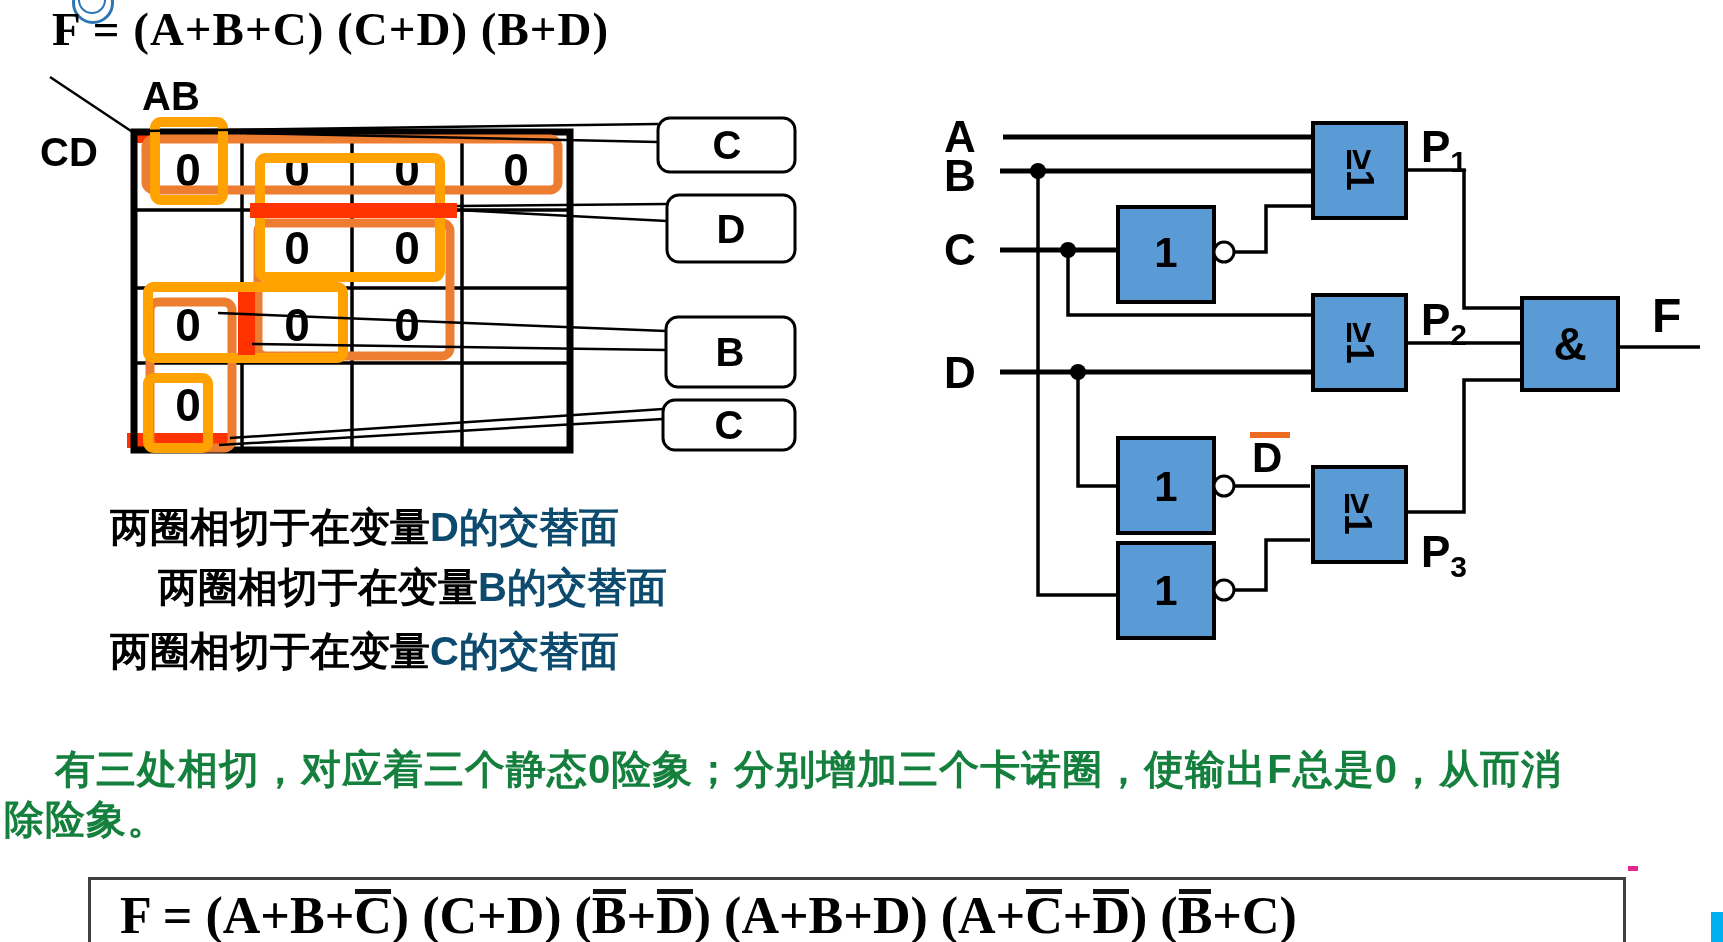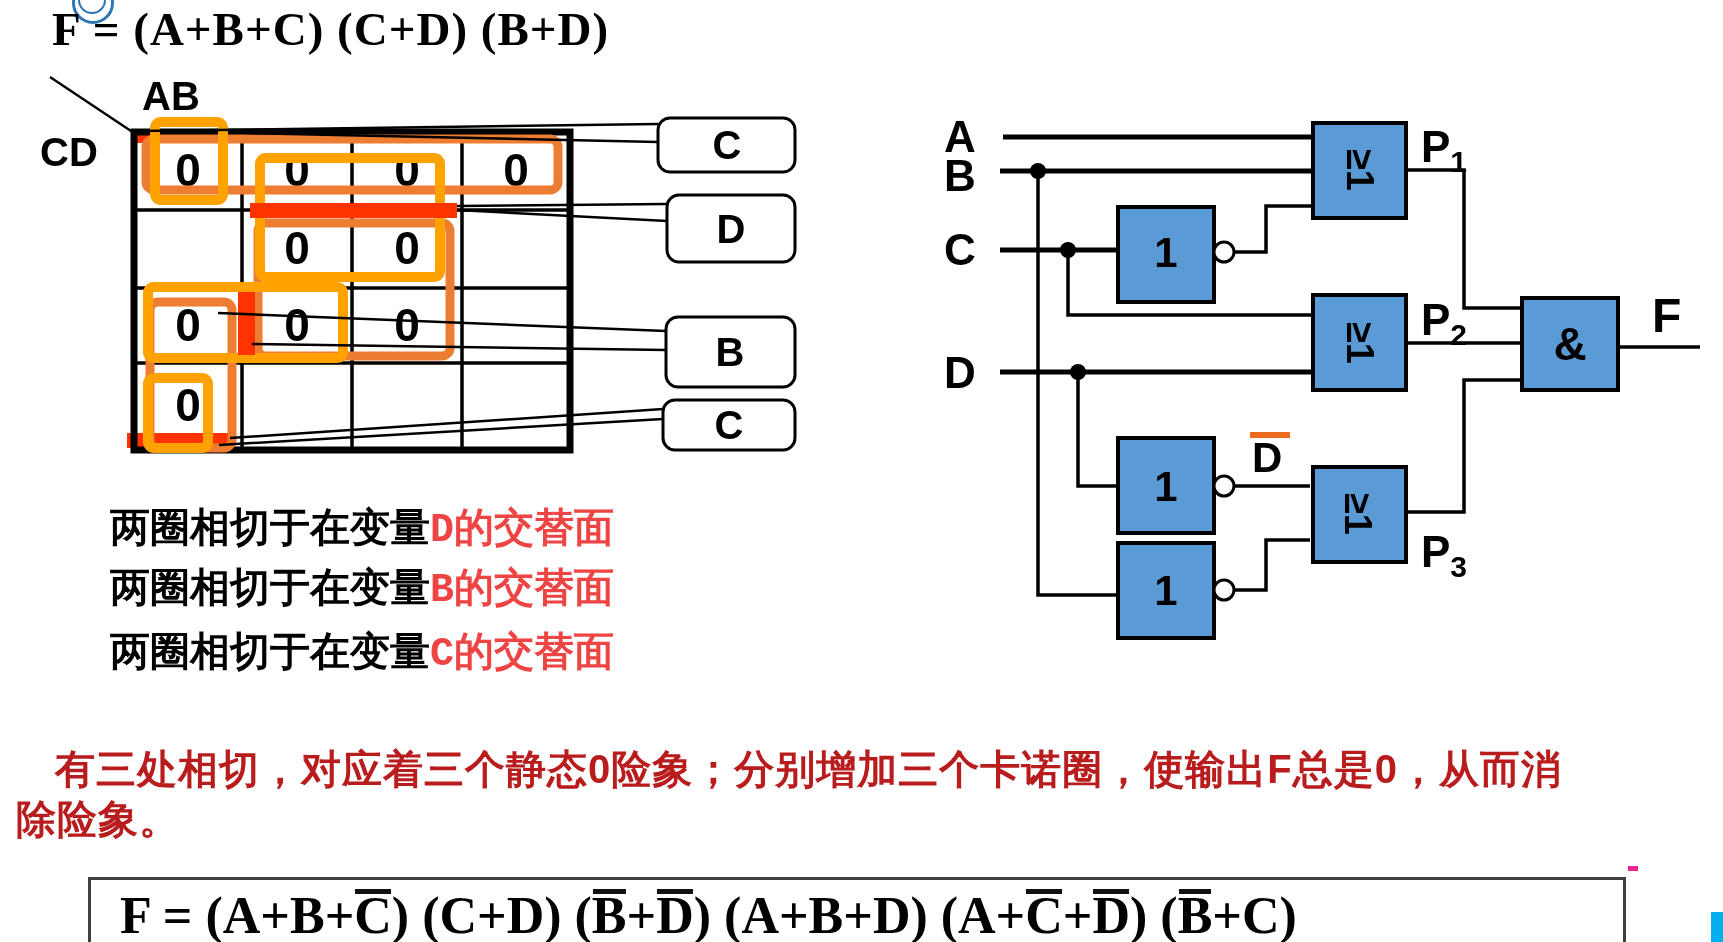--- a/index.html
+++ b/index.html
@@ -7,22 +7,22 @@
          font-family:"Liberation Sans","DejaVu Sans",sans-serif;}
   .abs{position:absolute;}
   .title-formula{left:52px;top:2px;font-family:"Liberation Serif","DejaVu Serif",serif;
                  font-weight:bold;font-size:47px;letter-spacing:1px;color:#000;white-space:nowrap;}
   .title-cn{left:828px;top:6px;font-family:"DejaVu Serif","Liberation Serif",serif;
             font-weight:bold;font-style:italic;font-size:44px;letter-spacing:0.42em;
             color:#000;white-space:nowrap;}
   .logo{left:72px;top:-18px;width:36px;height:36px;border:3px solid #2E75B6;border-radius:50%;}
   .logo-inner{left:78px;top:-14px;width:24px;height:24px;border:2px solid #2E75B6;border-radius:50%;}
   .note-line{left:110px;font-size:40px;font-weight:bold;color:#000;white-space:nowrap;}
-  .note-line .hl{color:#ef4444;font-family:Liberation Mono, monospace;}
-  .para{font-size:40px;font-weight:bold;color:#b91c1c;white-space:nowrap;letter-spacing:1px;}
+  .note-line .hl{color:#0c4a6e;}
+  .para{font-size:40px;font-weight:bold;color:#15803d;white-space:nowrap;letter-spacing:1px;}
   .formula-box{left:88px;top:877px;width:1532px;height:78px;border:3px solid #3F3F3F;background:#fff;}
   .final-formula{left:120px;top:886px;font-family:"Liberation Serif","DejaVu Serif",serif;
                  font-weight:bold;font-size:52px;color:#000;white-space:nowrap;}
   .ov{position:relative;display:inline-block;}
   .ov::before{content:"";position:absolute;left:1px;right:1px;top:3px;height:5px;background:#111;}
   .magenta-dash{left:1628px;top:866px;width:10px;height:5px;background:#EC268F;}
   .cyan-corner{left:1711px;top:912px;width:12px;height:30px;background:#00B0F0;}
   svg text{font-family:"Liberation Sans","DejaVu Sans",sans-serif;}
 </style>
 </head>
@@ -178,29 +178,29 @@
 
     <rect x="1250" y="432" width="40" height="6" fill="#ED6B21"></rect>
     <text x="1252" y="472" font-size="42" font-weight="bold" fill="#000">D</text>
 
     <text x="1652" y="332" font-size="48" font-weight="bold" fill="#000">F</text>
   </svg>
 
   <div class="abs note-line" style="top:500px;">
     <span>两圈相切于在变量</span><span class="hl">D的交替面</span>
   </div>
-  <div class="abs note-line" style="top:560px;">
+  <div class="abs note-line" style="top:560px;margin-left:48px;">
     <span>两圈相切于在变量</span><span class="hl">B的交替面</span>
   </div>
   <div class="abs note-line" style="top:624px;">
     <span>两圈相切于在变量</span><span class="hl">C的交替面</span>
   </div>
 
   <div class="abs para" style="left:55px;top:742px;">有三处相切，对应着三个静态0险象；分别增加三个卡诺圈，使输出F总是0，从而消</div>
-  <div class="abs para" style="left:16px;top:792px;text-align:right;">除险象。</div>
+  <div class="abs para" style="left:4px;top:792px;text-align:right;">除险象。</div>
 
   <div class="abs formula-box"></div>
   <div class="abs final-formula" id="final-formula"><span>F = (A+B+</span><span class="ov">C</span><span>) (C+D) (</span><span class="ov">B</span><span>+</span><span class="ov">D</span><span>) (A+B+D) (A+</span><span class="ov">C</span><span>+</span><span class="ov">D</span><span>) (</span><span class="ov">B</span><span>+C)</span></div>
 
   <div class="abs magenta-dash"></div>
   <div class="abs cyan-corner"></div>
 
 </div>
 
 </body></html>

